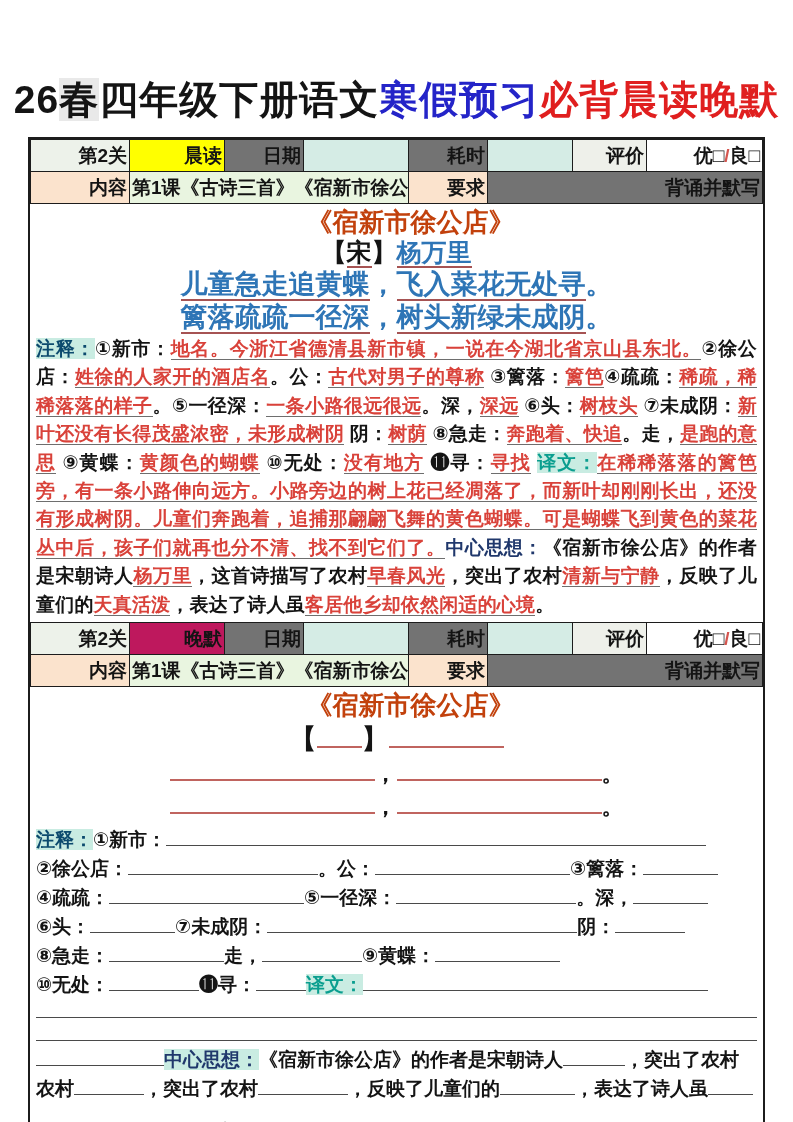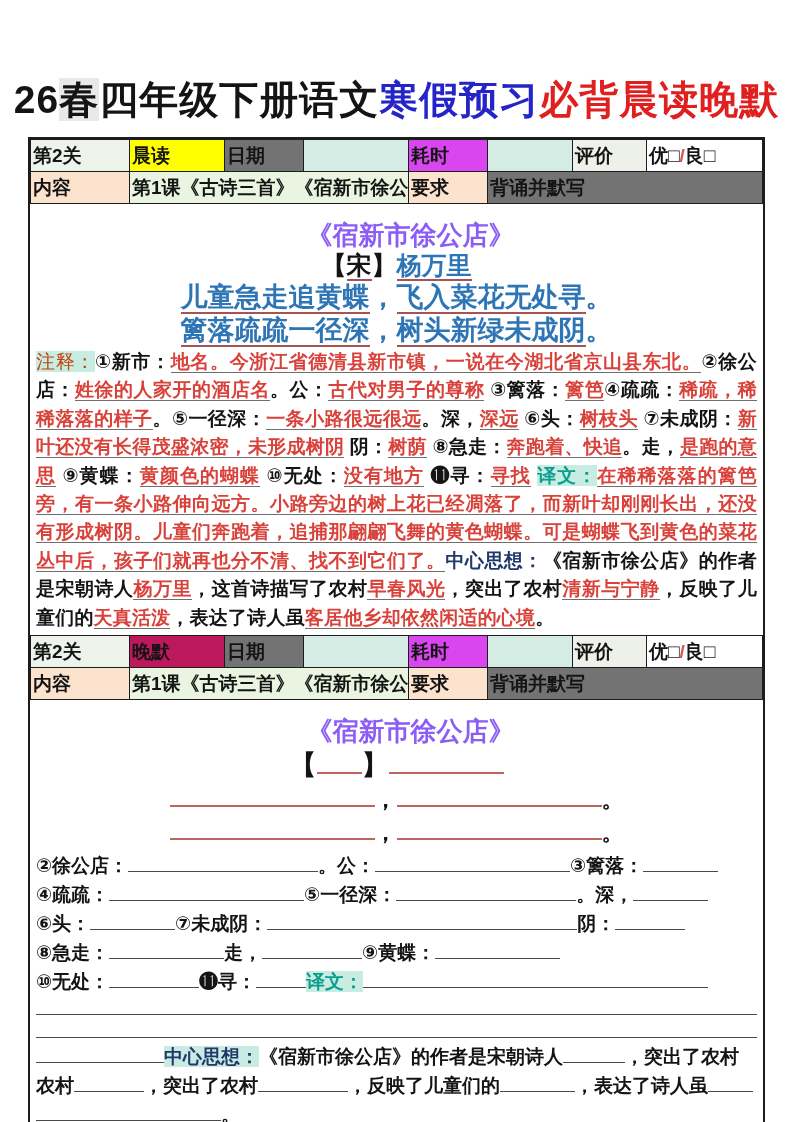--- a/index.html
+++ b/index.html
@@ -9,52 +9,52 @@
   .main-title{padding-top:73px;text-align:center;font-size:39px;font-weight:bold;letter-spacing:1px;white-space:nowrap;}
   .main-title .seg{display:inline;}
   .seg.t-black{color:#141414;}
   .seg.t-black-hl{color:#141414;background:#e9e9e9;}
   .seg.t-blue-title{color:#2424c8;}
   .seg.t-red-title{color:#e01f1f;}
   
   .sheet{margin:10px 28px 0 28px;border:2px solid #1c1c1c;background:#ffffff;}
   
   table.session{width:100%;border-collapse:collapse;table-layout:fixed;}
-  table.session td{border:1.5px solid #1c1c1c;height:31px;text-align:left;vertical-align:middle;
+  table.session td{border:1.5px solid #1c1c1c;height:31px;text-align:right;vertical-align:middle;
     font-size:19px;font-weight:bold;color:#141414;padding:0 2px;overflow:hidden;white-space:nowrap;}
   td.c-stage{background:#edf2ea;}
   td.c-mode-morning{background:#ffff00;}
   td.c-mode-evening{background:#be185d;}
   td.c-date{background:#737373;}
   td.c-empty{background:#d5ece5;}
-  td.c-time{background:#d946ef;}
+  td.c-time{background:#737373;}
   td.c-eval{background:#eef0ea;}
   td.c-grade{background:#ffffff;}
   td.c-label-peach{background:#fbe3cd;}
   td.c-content{background:#e9f5e0;color:#36a23a;}
   td.c-req{background:#737373;}
   .seg.slash{color:#d5554f;font-weight:bold;}
   .seg.k{color:#141414;}
   
   .poem{text-align:center;}
-  .poem-title{font-size:26px;font-weight:bold;color:#8b5cf6;line-height:30px;margin-top:16px;padding-left:28px;}
+  .poem-title{font-size:26px;font-weight:bold;color:#c2410c;line-height:30px;margin-top:3px;padding-left:28px;}
   .poem-author{font-size:25px;font-weight:bold;line-height:31px;}
   .poem-line{font-size:27px;font-weight:bold;line-height:33px;}
   .seg.bk{color:#141414;font-weight:bold;}
   .seg.bk-u{color:#141414;font-weight:bold;border-bottom:2px solid #a65353;}
   .seg.blue{color:#2e75b6;font-weight:bold;}
   .seg.blue-u{color:#2e75b6;font-weight:bold;border-bottom:2px solid #a65353;}
   
   .blank{display:inline-block;border-bottom:1.7px solid #4a4a4a;height:0.95em;vertical-align:baseline;}
   .blank.rb{border-bottom:2px solid #c0645f;}
   
   .notes-a{font-size:19px;line-height:28.4px;font-weight:600;color:#141414;text-align:justify;
     padding:1px 6px 3px 6px;letter-spacing:0.2px;}
   .seg.a{color:#d9423a;border-bottom:1.7px solid #6e6e6e;}
-  .seg.hl-note{color:#c2410c;background:#c9ece2;font-weight:normal;}
+  .seg.hl-note{color:#0c4a6e;background:#c9ece2;font-weight:bold;}
   .seg.hl-trans{color:#0a9e8f;background:#c9ece2;font-weight:bold;}
   .seg.hl-central{color:#20386c;font-weight:bold;}
   .seg.hl-central-bg{color:#20386c;background:#c9ece2;font-weight:bold;}
   
   .poem-b-author{font-size:27px;font-weight:bold;line-height:36px;}
   .poem-b-line{font-size:22px;font-weight:bold;line-height:33px;}
   .notes-b{padding:2px 6px 6px 6px;}
   .note-row{font-size:19px;font-weight:600;color:#141414;line-height:29px;white-space:nowrap;overflow:hidden;}
   .note-row.spacer{height:23px;line-height:23px;}
 </style>
@@ -139,20 +139,21 @@
       </table>
 
     <div class="poem">
       <div class="poem-title">《宿新市徐公店》</div>
       <div class="poem-b-author"><span class="seg bk">【</span><span class="blank rb" style="width: 45px;"></span><span class="seg bk">】</span><span class="blank rb" style="width: 115px;"></span></div>
       <div class="poem-b-line"><span class="blank rb" style="width: 205px;"></span><span class="seg bk">，</span><span class="blank rb" style="width: 205px;"></span><span class="seg bk">。</span></div>
       <div class="poem-b-line"><span class="blank rb" style="width: 205px;"></span><span class="seg bk">，</span><span class="blank rb" style="width: 205px;"></span><span class="seg bk">。</span></div>
     </div>
 
     <div class="notes-b">
+      <div class="note-row"><span class="seg hl-note">注释：</span><span class="seg k">①新市：</span><span class="blank" style="width: 540px;"></span></div>
       <div class="note-row"><span class="seg k">②徐公店：</span><span class="blank" style="width: 190px;"></span><span class="seg k">。公：</span><span class="blank" style="width: 195px;"></span><span class="seg k">③篱落：</span><span class="blank" style="width: 75px;"></span></div>
       <div class="note-row"><span class="seg k">④疏疏：</span><span class="blank" style="width: 195px;"></span><span class="seg k">⑤一径深：</span><span class="blank" style="width: 180px;"></span><span class="seg k">。深，</span><span class="blank" style="width: 75px;"></span></div>
       <div class="note-row"><span class="seg k">⑥头：</span><span class="blank" style="width: 85px;"></span><span class="seg k">⑦未成阴：</span><span class="blank" style="width: 310px;"></span><span class="seg k">阴：</span><span class="blank" style="width: 70px;"></span></div>
       <div class="note-row"><span class="seg k">⑧急走：</span><span class="blank" style="width: 115px;"></span><span class="seg k">走，</span><span class="blank" style="width: 100px;"></span><span class="seg k">⑨黄蝶：</span><span class="blank" style="width: 125px;"></span></div>
       <div class="note-row"><span class="seg k">⑩无处：</span><span class="blank" style="width: 90px;"></span><span class="seg k">⓫寻：</span><span class="blank" style="width: 50px;"></span><span class="seg hl-trans">译文：</span><span class="blank" style="width: 345px;"></span></div>
       <div class="note-row spacer"><span class="blank" style="width: 723px;"></span></div>
       <div class="note-row spacer"><span class="blank" style="width: 723px;"></span></div>
       <div class="note-row"><span class="blank" style="width: 128px;"></span><span class="seg hl-central-bg">中心思想：</span><span class="seg k">《宿新市徐公店》的作者是宋朝诗人</span><span class="blank" style="width: 62px;"></span><span class="seg k">，突出了农村</span></div>
       <div class="note-row"><span class="seg k">农村</span><span class="blank" style="width: 70px;"></span><span class="seg k">，突出了农村</span><span class="blank" style="width: 90px;"></span><span class="seg k">，反映了儿童们的</span><span class="blank" style="width: 75px;"></span><span class="seg k">，表达了诗人虽</span><span class="blank" style="width: 45px;"></span></div>
       <div class="note-row"><span class="blank" style="width: 185px;"></span><span class="seg k">。</span></div>

